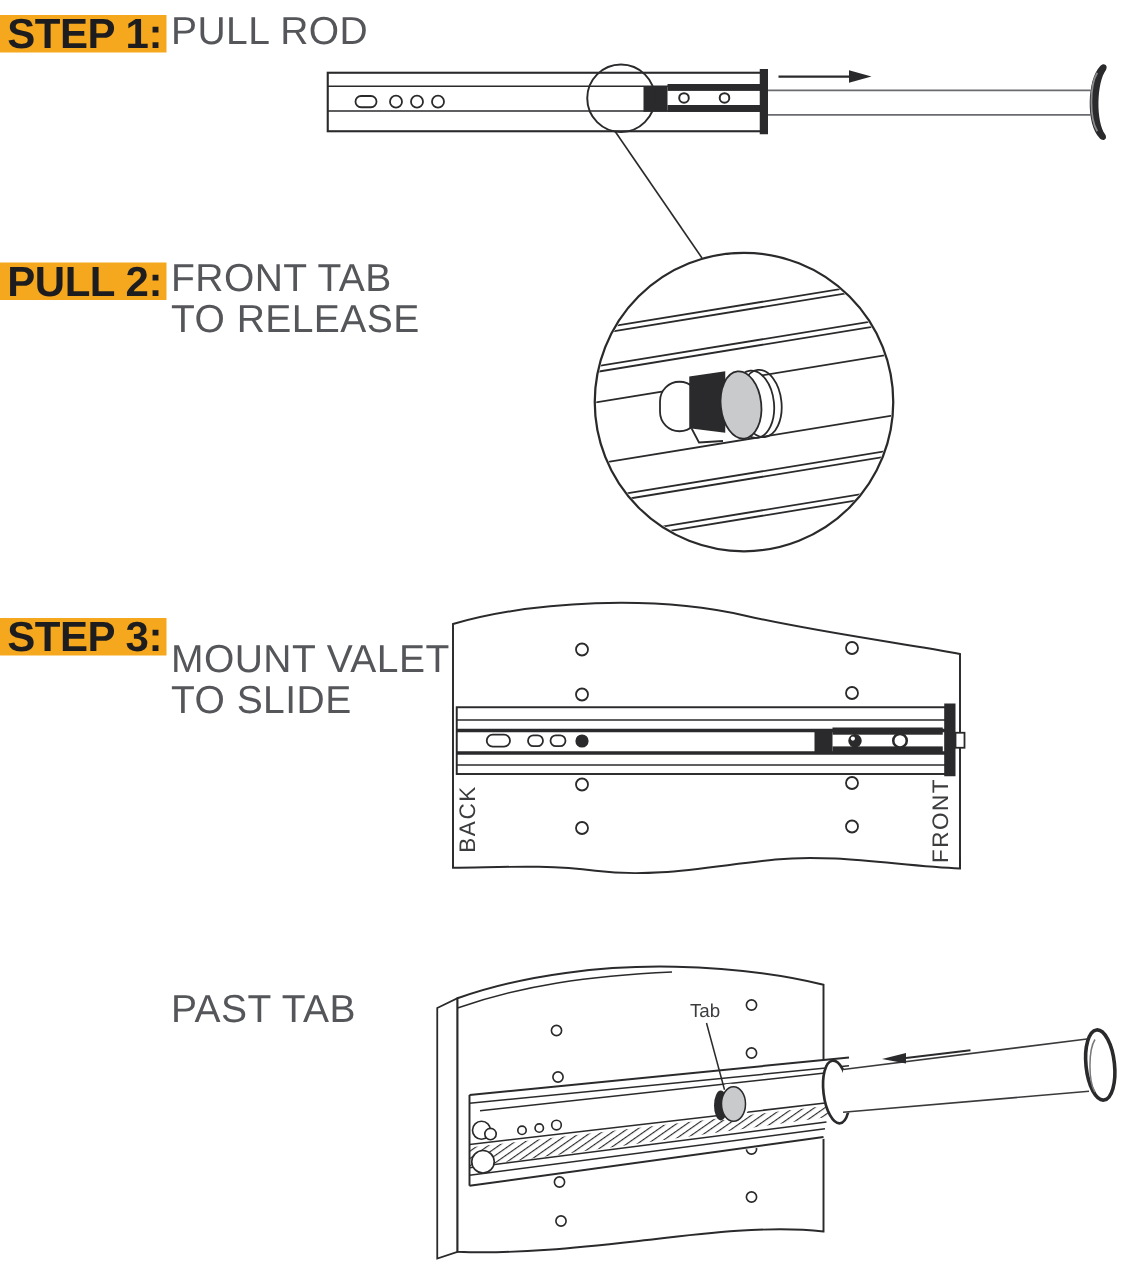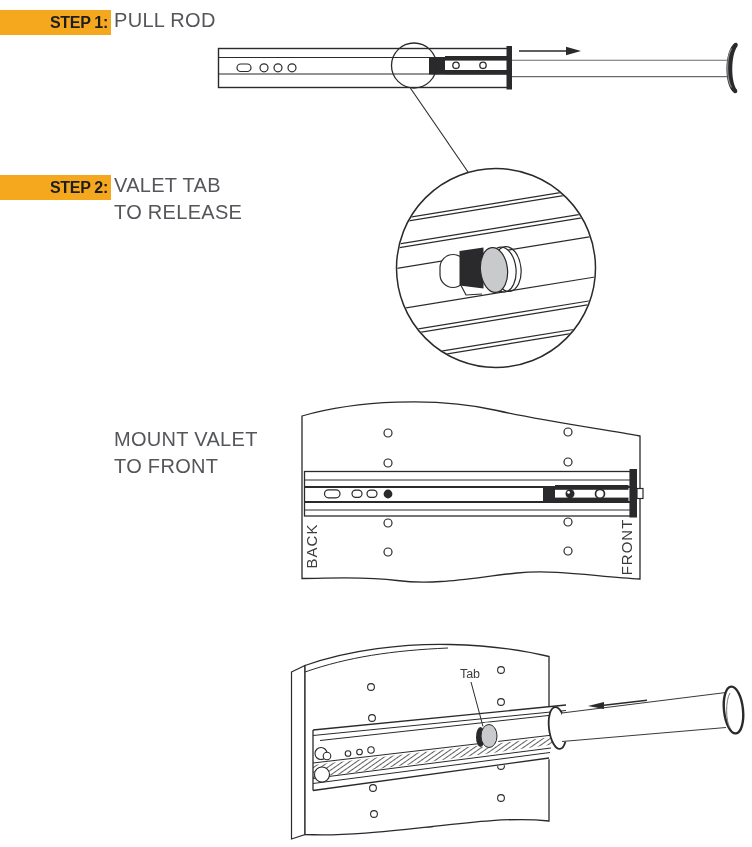--- a/index.html
+++ b/index.html
@@ -6,56 +6,60 @@
   .sheet{
     position:relative;width:752px;height:847px;background:#ffffff;overflow:hidden;
     font-family:"Liberation Sans", sans-serif;
   }
   .step-bar{
     position:absolute;left:0;width:111px;height:25px;background:#F5A71E;
     display:flex;align-items:center;justify-content:flex-end;
     padding-right:3px;box-sizing:border-box;
   }
   .step-bar .lbl{
-    font-weight:700;font-size:16px;line-height:1;color:#1d1d1f;letter-spacing:-0.3px;
+    font-weight:700;font-size:28px;line-height:1;color:#1d1d1f;letter-spacing:-0.3px;
     white-space:nowrap;
   }
   .instr{
     position:absolute;left:114px;width:180px;
-    font-size:20px;line-height:27px;letter-spacing:0.3px;color:#55565a;white-space:nowrap;
+    font-size:26px;line-height:27px;letter-spacing:0.3px;color:#55565a;white-space:nowrap;
   }
   svg{position:absolute;left:0;top:0;}
   svg text{font-family:"Liberation Sans", sans-serif;}
 </style>
 </head>
 <body>
 
 <div class="sheet">
 
   <div class="step-bar" style="top:10px">
     <span class="lbl">STEP 1:</span>
   </div>
   <div class="instr" style="top:7px">
     <div>PULL ROD</div>
   </div>
 
   <div class="step-bar" style="top:175px">
-    <span class="lbl">STEP 2:</span>
+    <span class="lbl">PULL 2:</span>
   </div>
   <div class="instr" style="top:172px">
-    <div>VALET TAB</div>
+    <div>FRONT TAB</div>
     <div>TO RELEASE</div>
   </div>
 
+  <div class="step-bar" style="top:412px">
+    <span class="lbl">STEP 3:</span>
+  </div>
   <div class="instr" style="top:426px">
     <div>MOUNT VALET</div>
-    <div>TO FRONT</div>
+    <div>TO SLIDE</div>
   </div>
 
   <div class="instr" style="top:659px">
+    <div>PAST TAB</div>
   </div>
 
   <svg width="752" height="847" viewBox="0 0 752 847">
     <defs>
       <clipPath id="zc">
           <circle cx="496" cy="268" r="98.5"></circle>
         </clipPath>
       <pattern id="hatch" width="4" height="4" patternUnits="userSpaceOnUse" patternTransform="rotate(55)">
         <rect width="4" height="4" fill="#ffffff"></rect>
         <line x1="0" y1="0" x2="0" y2="4" stroke="#2a2a2c" stroke-width="1.5"></line>

